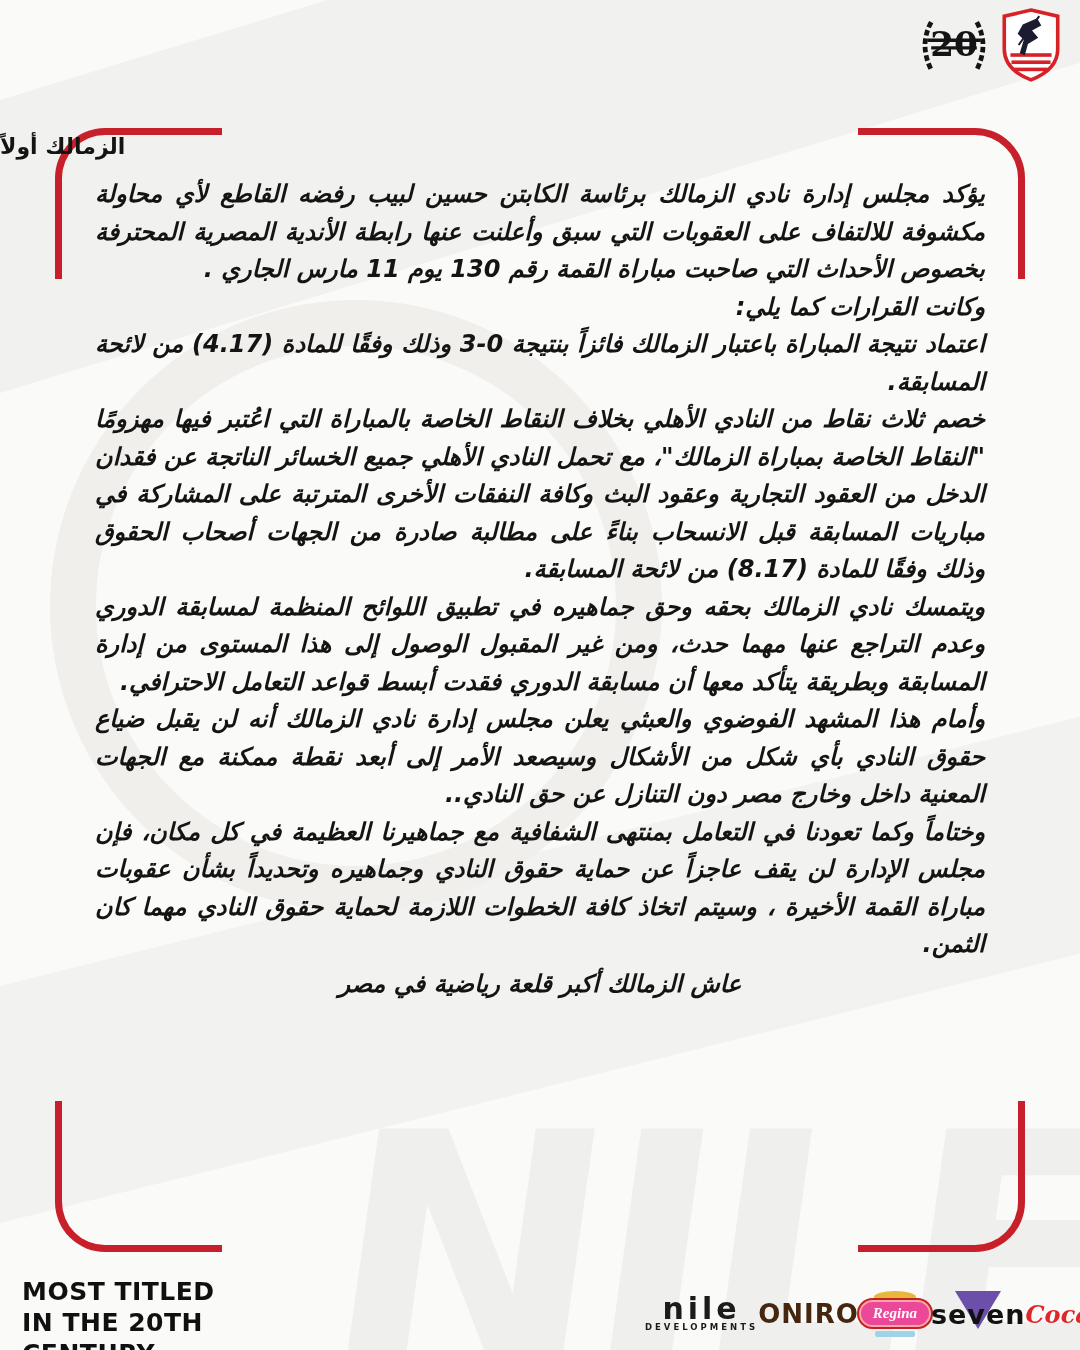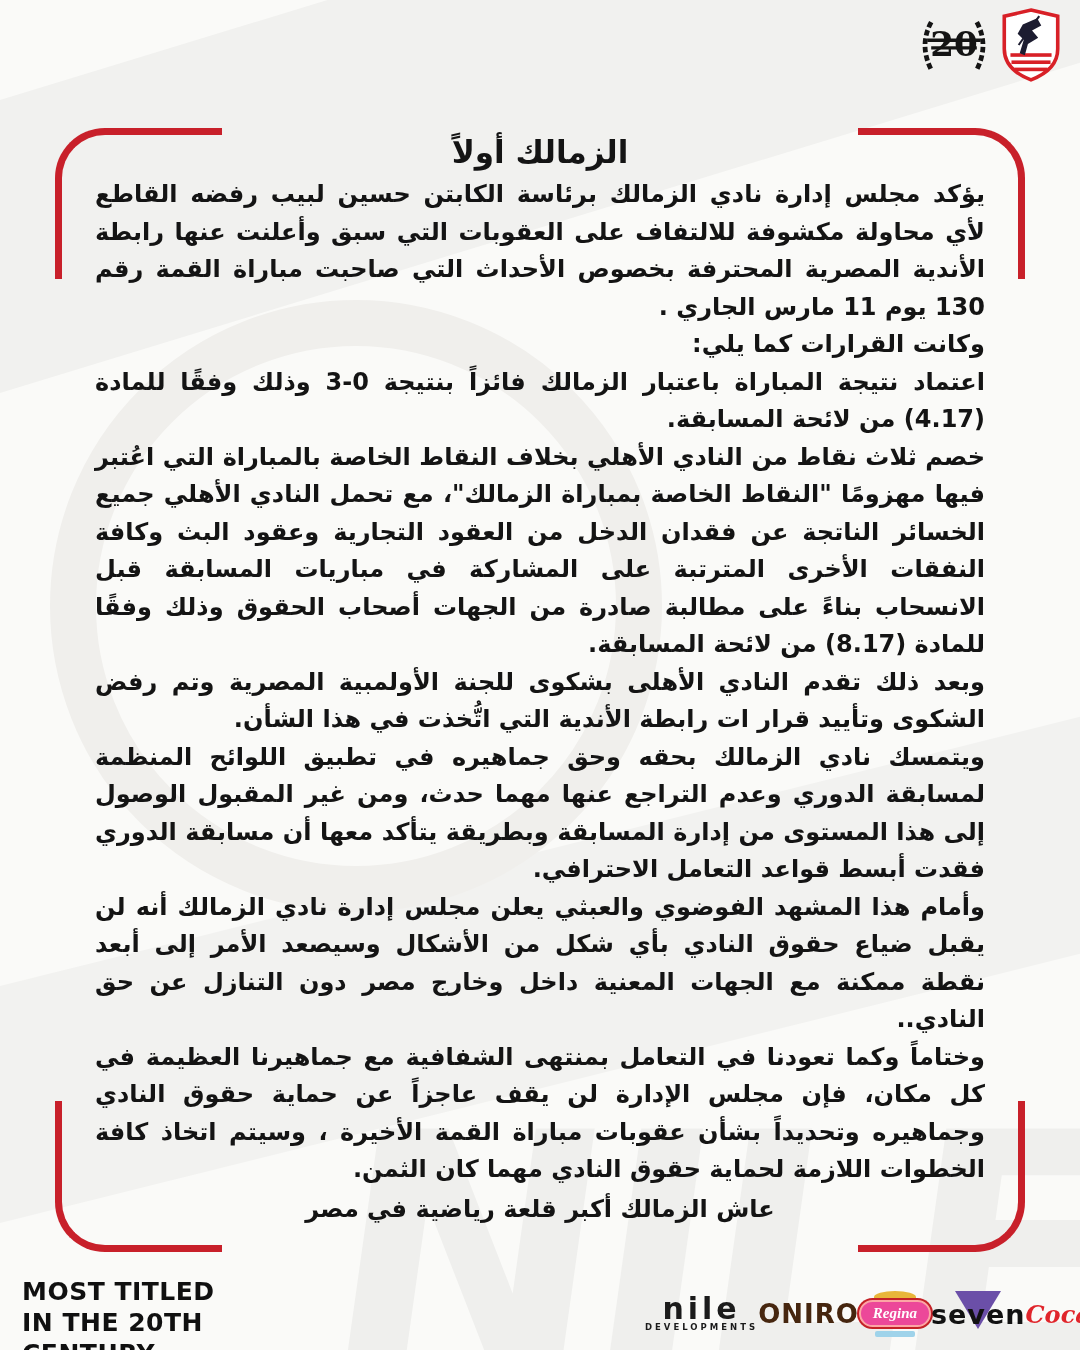--- a/index.html
+++ b/index.html
@@ -25,26 +25,26 @@
   .title-dash.right{left:652px;width:108px;}
   .badges{position:absolute;top:8px;right:18px;display:flex;align-items:center;gap:8px;}
   
   .corner{position:absolute;width:160px;height:144px;border:0 solid #c8202a;}
   .corner.tl{left:55px;top:128px;border-left-width:7px;border-top-width:7px;border-top-left-radius:50px;}
   .corner.tr{left:858px;top:128px;border-right-width:7px;border-top-width:7px;border-top-right-radius:50px;}
   .corner.bl{left:55px;top:1101px;border-left-width:7px;border-bottom-width:7px;border-bottom-left-radius:50px;}
   .corner.br{left:858px;top:1101px;border-right-width:7px;border-bottom-width:7px;border-bottom-right-radius:50px;}
   
   .statement-heading{
-    position:absolute;top:134px;left:0;width:100%;margin:0;text-align:center;
-    font-size:31px;font-weight:bold;direction:rtl;color:#141414;
+    position:absolute;top:134px;left:0;width:100%;margin:0;text-align:left;
+    font-size:22px;font-weight:bold;direction:rtl;color:#141414;
   }
   .statement-body{
     position:absolute;top:176px;left:95px;right:95px;
-    direction:rtl;font-size:24px;font-weight:bold;line-height:37.5px;
+    direction:rtl;font-size:24px;font-weight:bold;line-height:37.5px;font-style:italic;
   }
   .statement-body p.para{margin:0;text-align:justify;text-align-last:right;}
   .closing{margin:2px 0 0 0 !important;text-align:center;text-align-last:center !important;}
   
   .tagline{
     position:absolute;left:22px;top:1276px;
     font-size:25px;font-weight:800;line-height:31px;letter-spacing:.5px;color:#101010;
   }
   .sponsors{
     position:absolute;left:645px;right:8px;top:1283px;height:62px;
@@ -109,21 +109,20 @@
   <div class="corner bl"></div>
   <div class="corner br"></div>
 
   <h2 class="statement-heading">الزمالك أولاً</h2>
   <div class="statement-body">
 
   <p class="para">يؤكد مجلس إدارة نادي الزمالك برئاسة الكابتن حسين لبيب رفضه القاطع لأي محاولة مكشوفة للالتفاف على العقوبات التي سبق وأعلنت عنها رابطة الأندية المصرية المحترفة بخصوص الأحداث التي صاحبت مباراة القمة رقم 130 يوم 11 مارس الجاري .</p>
       <p class="para">وكانت القرارات كما يلي:</p>
       <p class="para">اعتماد نتيجة المباراة باعتبار الزمالك فائزاً بنتيجة 0-3 وذلك وفقًا للمادة (4.17) من لائحة المسابقة.</p>
       <p class="para">خصم ثلاث نقاط من النادي الأهلي بخلاف النقاط الخاصة بالمباراة التي اعُتبر فيها مهزومًا "النقاط الخاصة بمباراة الزمالك"، مع تحمل النادي الأهلي جميع الخسائر الناتجة عن فقدان الدخل من العقود التجارية وعقود البث وكافة النفقات الأخرى المترتبة على المشاركة في مباريات المسابقة قبل الانسحاب بناءً على مطالبة صادرة من الجهات أصحاب الحقوق وذلك وفقًا للمادة (8.17) من لائحة المسابقة.</p>
-      <p class="para">وبعد ذلك تقدم النادي الأهلى بشكوى للجنة الأولمبية المصرية وتم رفض الشكوى وتأييد قرار ات رابطة الأندية التي اتُّخذت في هذا الشأن.</p>
       <p class="para">ويتمسك نادي الزمالك بحقه وحق جماهيره في تطبيق اللوائح المنظمة لمسابقة الدوري وعدم التراجع عنها مهما حدث، ومن غير المقبول الوصول إلى هذا المستوى من إدارة المسابقة وبطريقة يتأكد معها أن مسابقة الدوري فقدت أبسط قواعد التعامل الاحترافي.</p>
       <p class="para">وأمام هذا المشهد الفوضوي والعبثي يعلن مجلس إدارة نادي الزمالك أنه لن يقبل ضياع حقوق النادي بأي شكل من الأشكال وسيصعد الأمر إلى أبعد نقطة ممكنة مع الجهات المعنية داخل وخارج مصر دون التنازل عن حق النادي..</p>
       <p class="para">وختاماً وكما تعودنا في التعامل بمنتهى الشفافية مع جماهيرنا العظيمة في كل مكان، فإن مجلس الإدارة لن يقف عاجزاً عن حماية حقوق النادي وجماهيره وتحديداً بشأن عقوبات مباراة القمة الأخيرة ، وسيتم اتخاذ كافة الخطوات اللازمة لحماية حقوق النادي مهما كان الثمن.</p>
       <p class="para closing">عاش الزمالك أكبر قلعة رياضية في مصر</p>
     </div>
 
   <div class="tagline">
     <div>MOST TITLED</div>
     <div>IN THE 20TH</div>
     <div>CENTURY</div>

